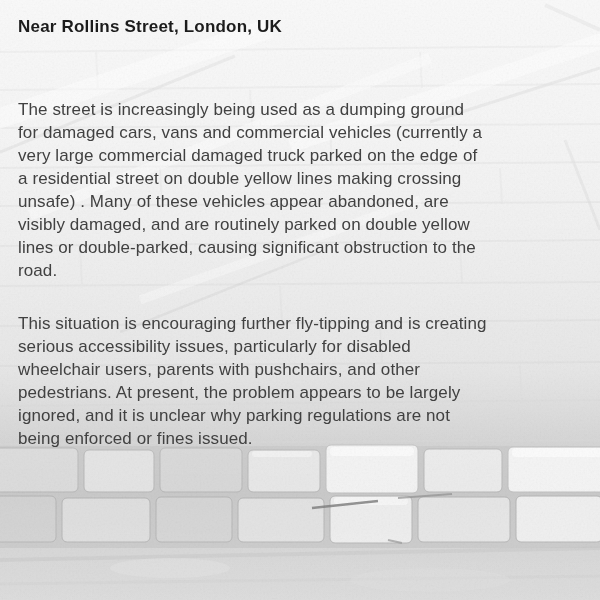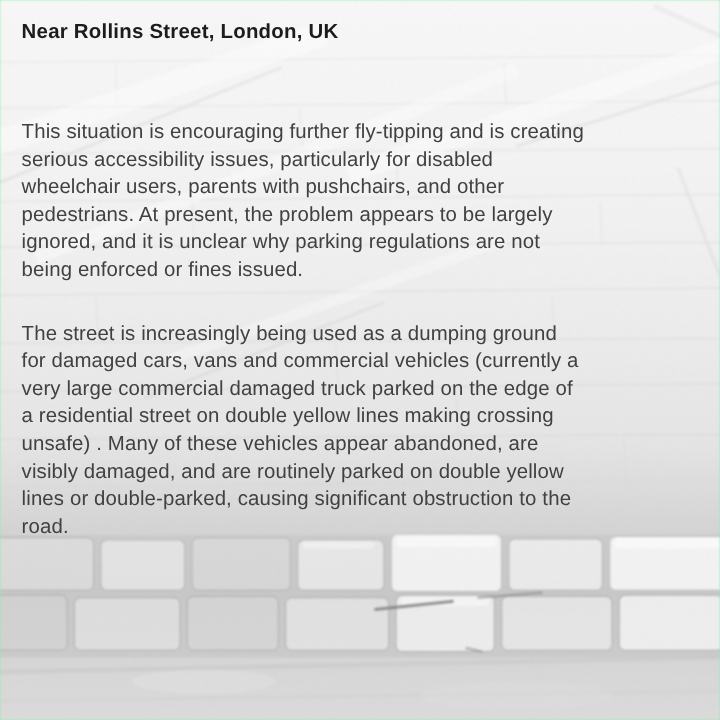--- a/index.html
+++ b/index.html
@@ -6,21 +6,21 @@
     margin: 0;
     padding: 0;
     background: #ffffff;
   }
   .stage {
     position: relative;
     width: 600px;
     height: 600px;
     overflow: hidden;
     font-family: "Liberation Sans", sans-serif;
-    background: #86efac;
+    background: #f97316;
   }
   .bg-photo {
     position: absolute;
     top: 0; left: 0;
     width: 600px;
     height: 600px;
     filter: blur(0.7px);
   }
   .location-title {
     position: absolute;
@@ -160,29 +160,29 @@
       <ellipse cx="430" cy="580" rx="80" ry="12" fill="#d9d9d9" opacity="0.5"></ellipse>
     </g>
 
     <rect width="600" height="600" fill="url(#wash)"></rect>
     <rect width="600" height="600" fill="#d9d9d9" opacity="0.55" filter="url(#grain)"></rect>
   </svg>
 
   <h1 class="location-title">Near Rollins Street, London, UK</h1>
 
   <main class="report-body">
-    <p class="para">This situation is encouraging further fly-tipping and is creating
-serious accessibility issues, particularly for disabled
-wheelchair users, parents with pushchairs, and other
-pedestrians. At present, the problem appears to be largely
-ignored, and it is unclear why parking regulations are not
-being enforced or fines issued.</p>
     <p class="para">The street is increasingly being used as a dumping ground
 for damaged cars, vans and commercial vehicles (currently a
 very large commercial damaged truck parked on the edge of
 a residential street on double yellow lines making crossing
 unsafe) . Many of these vehicles appear abandoned, are
 visibly damaged, and are routinely parked on double yellow
 lines or double-parked, causing significant obstruction to the
 road.</p>
+    <p class="para">This situation is encouraging further fly-tipping and is creating
+serious accessibility issues, particularly for disabled
+wheelchair users, parents with pushchairs, and other
+pedestrians. At present, the problem appears to be largely
+ignored, and it is unclear why parking regulations are not
+being enforced or fines issued.</p>
   </main>
 
 </div>
 
 </body></html>

